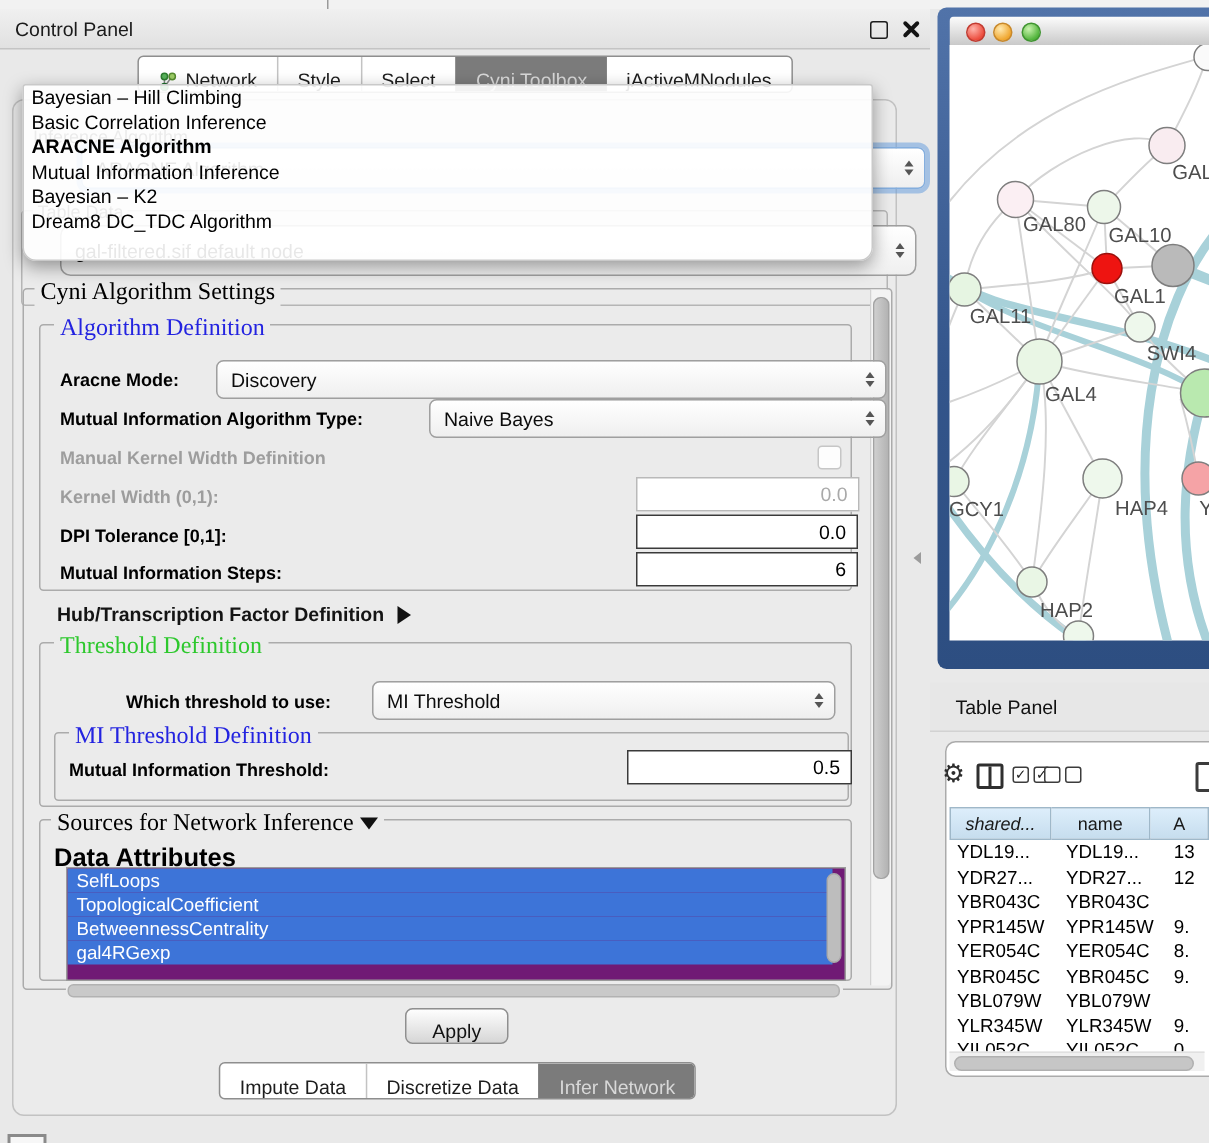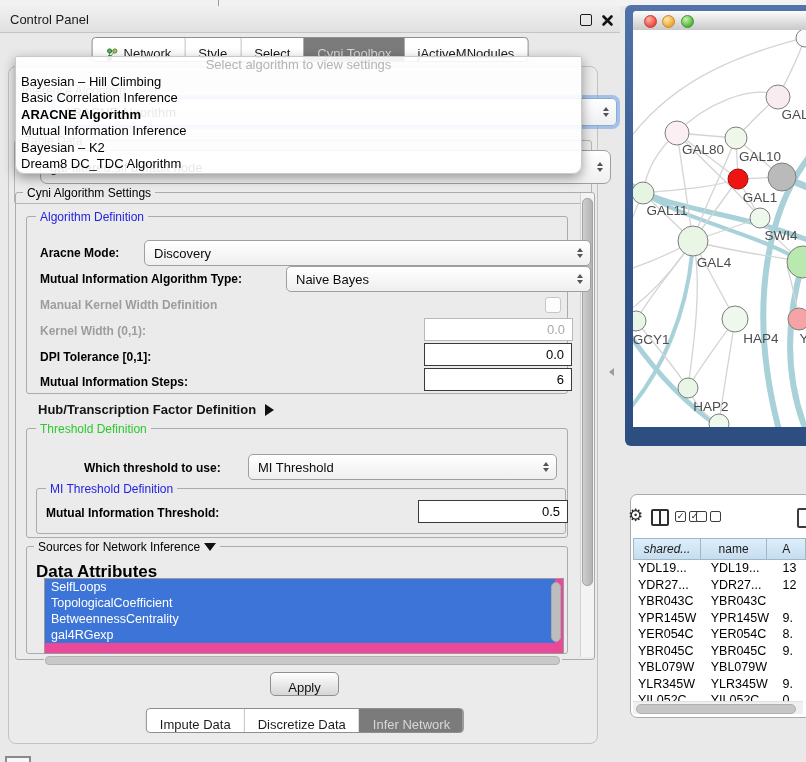--- a/index.html
+++ b/index.html
@@ -42,42 +42,42 @@
   #bg-tabledata-lbl{left:22px;top:134px;font-weight:normal;color:#333;background:#ebebeb;padding:0 3px;}
   
   #dropdown-popup{left:15px;top:56px;width:565px;height:116px;background:rgba(255,255,255,0.9);
      border:1px solid #c9c9c9;border-radius:2px 2px 9px 9px;box-shadow:0 4px 12px rgba(0,0,0,.38);
      z-index:30;overflow:hidden;}
   .dd-placeholder{height:16.5px;text-align:center;font-size:13px;color:#b3b3b3;line-height:16px;}
   .dd-item{height:16.5px;padding-left:5px;font-size:13px;color:#000;line-height:16px;}
   .dd-item.bold{font-weight:bold;}
   
   .groupbox{position:absolute;border:1px solid #ababab;border-radius:3px;}
-  .legend{position:absolute;font-size:12px;background:#ebebeb;padding:0 4px;white-space:nowrap;}
+  .legend{position:absolute;font-size:16px;background:#ebebeb;padding:0 4px;white-space:nowrap;font-family:Liberation Serif, serif;}
   #settings-box{left:15px;top:192px;width:578px;height:466px;}
   #settings-legend{left:23px;top:186px;color:#000;}
   #sb-track{left:580px;top:193px;width:13px;height:464px;background:#f3f3f3;border-left:1px solid #d2d2d2;border-radius:0 3px 3px 0;}
   #sb-thumb{left:582px;top:198px;width:9px;height:386px;background:linear-gradient(90deg,#cfcfcf,#b3b3b3);border:1px solid #a3a3a3;border-radius:5px;}
   #algdef-box{left:26px;top:216px;width:540px;height:176px;}
   #algdef-legend{left:36px;top:210px;}
   .tfield{position:absolute;background:#fff;font-size:13px;color:#000;display:flex;align-items:center;
      justify-content:flex-end;padding-right:7px;}
   .tfield.dark{border:1.5px solid #3a3a3a;}
   .tfield.dis{border:1px solid #b9b9b9;color:#a9a9a9;}
   #kernel-check{left:545px;top:297px;width:14px;height:14px;border:1px solid #c6c6c6;border-radius:3px;background:#fdfdfd;}
   #hub-row{left:38px;top:402px;font-size:13px;font-weight:bold;color:#141414;display:flex;align-items:center;gap:9px;}
   .tri-right{width:0;height:0;border-top:6px solid transparent;border-bottom:6px solid transparent;border-left:9px solid #111;}
   .tri-down{width:0;height:0;border-left:6px solid transparent;border-right:6px solid transparent;border-top:8px solid #111;margin-left:4px;}
   #threshold-box{left:26px;top:428px;width:540px;height:108px;}
   #threshold-legend{left:36px;top:422px;}
   #midef-box{left:36px;top:488px;width:528px;height:44px;}
   #midef-legend{left:46px;top:482px;}
   #sources-box{left:26px;top:546px;width:540px;height:106px;}
   #sources-legend{left:34px;top:540px;color:#000;display:flex;align-items:center;}
-  #attr-list{left:44px;top:578px;width:518px;height:74px;background:#ec4899;border:1px solid #9a9a9a;overflow:hidden;}
+  #attr-list{left:44px;top:578px;width:518px;height:74px;background:#701a75;border:1px solid #9a9a9a;overflow:hidden;}
   .attr-item{height:16px;line-height:16px;padding-left:6px;font-size:12.5px;color:#fff;width:calc(100% - 14px);}
   #attr-vscroll{position:absolute;right:2px;top:3px;width:8px;height:58px;background:#bdbdbd;border:1px solid #a9a9a9;border-radius:5px;}
   #attr-hscroll{left:44px;top:655px;width:518px;height:9px;background:#ededed;border-radius:5px;}
   #attr-hthumb{position:absolute;left:1px;top:1px;width:99%;height:7px;background:#c9c9c9;border:1px solid #b2b2b2;border-radius:4px;}
   #apply-btn{left:270px;top:672px;width:67px;height:22px;background:linear-gradient(#fefefe,#d6d6d6);
      border:1px solid #8f8f8f;border-radius:5px;font-size:13px;color:#111;display:flex;align-items:flex-end;justify-content:center;}
   
   #mini-icon{left:5px;top:756px;width:22px;height:12px;border:2px solid #8a8a8a;background:#f7f7f7;}
   #divider-arrow{left:609px;top:368px;width:0;height:0;border-top:4px solid transparent;border-bottom:4px solid transparent;border-right:5px solid #9b9b9b;}
   
@@ -173,21 +173,20 @@
   <span id="bg-tabledata-lbl" class="lbl">Table Data</span>
   <div id="bg-combo2" class="combo">
     <span>gal-filtered.sif default node</span>
     <span class="arrows">
         <span class="arr-up"></span>
         <span class="arr-dn"></span>
       </span>
   </div>
 
   <div id="dropdown-popup" class="abs">
-    <div class="dd-placeholder">Select algorithm to view settings</div>
     <div id="dd-items">
         <div class="dd-item">Bayesian – Hill Climbing</div>
         <div class="dd-item">Basic Correlation Inference</div>
         <div class="dd-item bold">ARACNE Algorithm</div>
         <div class="dd-item">Mutual Information Inference</div>
         <div class="dd-item">Bayesian – K2</div>
         <div class="dd-item">Dream8 DC_TDC Algorithm</div>
       </div>
   </div>
 
@@ -361,20 +360,23 @@
         <text x="18" y="314" text-anchor="middle" font-size="13.5" fill="#4d4d4d" font-family="&quot;Liberation Sans&quot;,&quot;DejaVu Sans&quot;,sans-serif">GCY1</text>
         <circle cx="102" cy="289" r="13" fill="#eef8ec" stroke="#7e7e7e" stroke-width="1"></circle>
         <text x="128" y="313" text-anchor="middle" font-size="13.5" fill="#4d4d4d" font-family="&quot;Liberation Sans&quot;,&quot;DejaVu Sans&quot;,sans-serif">HAP4</text>
         <circle cx="166" cy="289" r="11" fill="#f5a3a6" stroke="#7e7e7e" stroke-width="1"></circle>
         <text x="171" y="313" text-anchor="middle" font-size="13.5" fill="#4d4d4d" font-family="&quot;Liberation Sans&quot;,&quot;DejaVu Sans&quot;,sans-serif">Y</text>
         <circle cx="55" cy="358" r="10" fill="#e9f6e5" stroke="#7e7e7e" stroke-width="1"></circle>
         <text x="78" y="381" text-anchor="middle" font-size="13.5" fill="#4d4d4d" font-family="&quot;Liberation Sans&quot;,&quot;DejaVu Sans&quot;,sans-serif">HAP2</text>
         <circle cx="86" cy="394" r="10" fill="#eef8ec" stroke="#7e7e7e" stroke-width="1"></circle>
       </svg></div>
 
+  <div id="tp-headerbar" class="abs">
+    <span id="tp-title">Table Panel</span>
+  </div>
   <div id="tp-window" class="abs"></div>
   <span id="icon-gear" class="ticon abs">⚙</span>
   <span id="icon-columns" class="ticon abs">
       <div></div>
     </span>
   <span id="icon-checkall" class="ticon abs checkpair">
     <span class="cbox">✓</span>
       <span class="cbox">✓</span>
   </span>
   <span id="icon-uncheckall" class="ticon abs checkpair">

